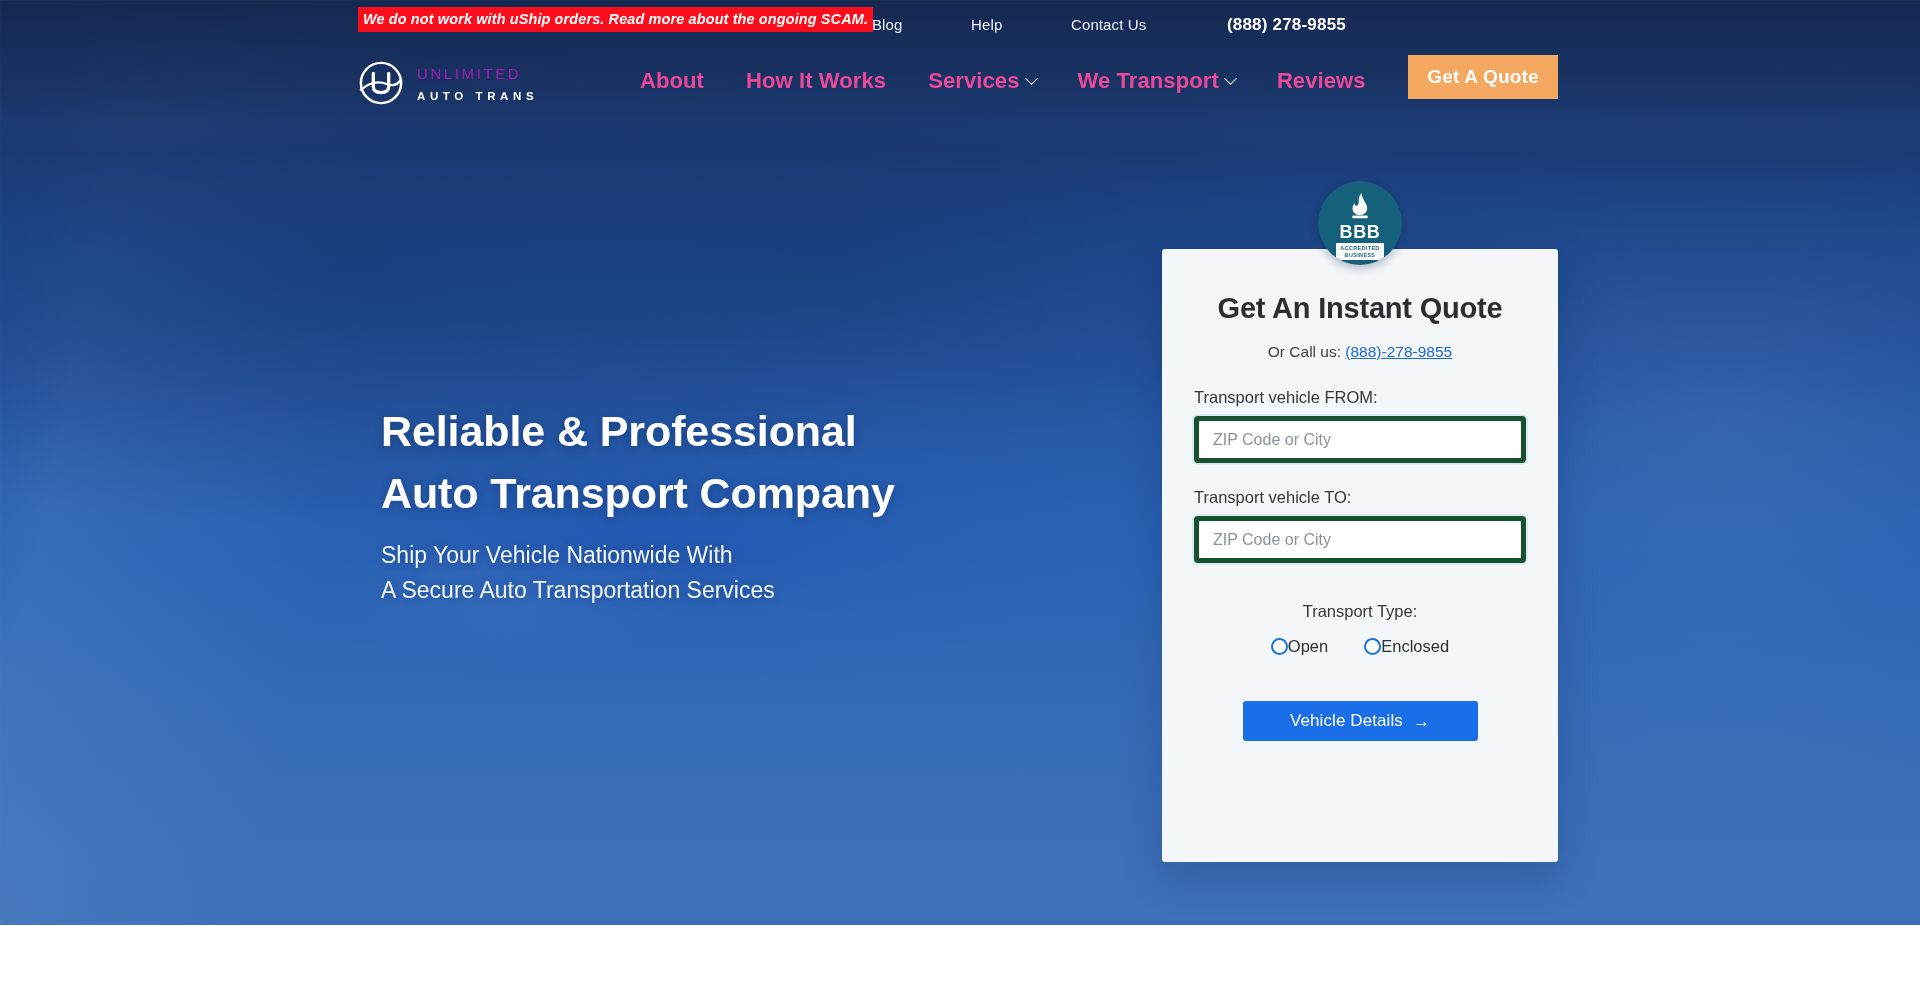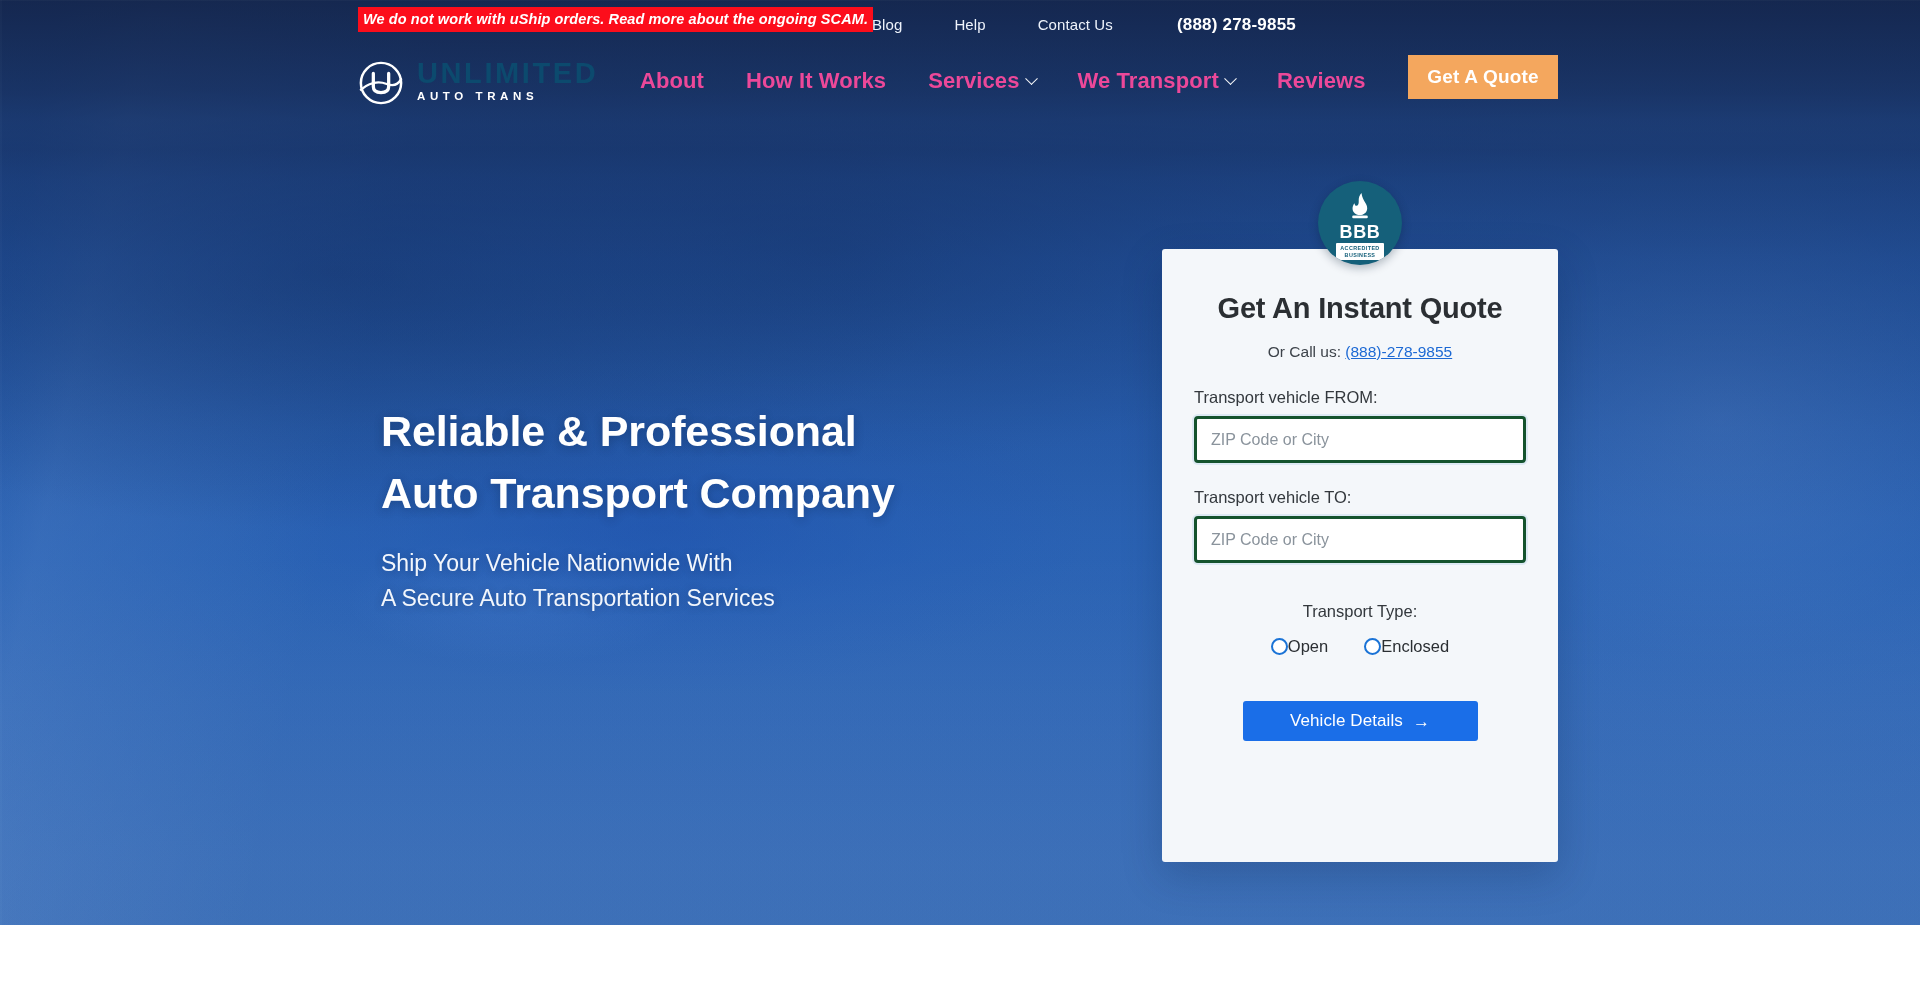--- a/index.html
+++ b/index.html
@@ -101,21 +101,21 @@
   
   .util-nav {
     position: absolute;
     top: 10px;
     right: 0px;
     width: 880px;
     height: 30px;
     z-index: 41;
     display: flex;
     align-items: center;
-    justify-content: flex-start;
+    justify-content: space-between;
     gap: 8px;
     padding-right: 362px;
   }
   .util-link {
     color: #eef3fb;
     font-size: 15px;
     line-height: 20px;
     text-decoration: none;
     margin-left: 44px;
     cursor: pointer;
@@ -147,23 +147,23 @@
     left: 358px;
     top: 12px;
     display: flex;
     align-items: center;
     gap: 13px;
     cursor: pointer;
   }
   .logo-mark { width: 46px; height: 46px; display: block; }
   .logo-text { display: flex; flex-direction: column; justify-content: center; }
   .logo-top {
-    color: #0c4a6e;
-    font-size: 29px;
-    font-weight: 700;
+    color: #a21caf;
+    font-size: 15px;
+    font-weight: 400;
     letter-spacing: 2.6px;
     line-height: 23px;
   }
   .logo-sub {
     color: #ffffff;
     font-size: 11.5px;
     font-weight: 700;
     letter-spacing: 4.6px;
     line-height: 15px;
     margin-top: 4px;
@@ -232,21 +232,21 @@
   }
   .hero-title {
     color: #ffffff;
     font-size: 43px;
     font-weight: 700;
     line-height: 62px;
     letter-spacing: -0.1px;
     text-shadow: 0 2px 10px rgba(10,25,55,.30);
   }
   .hero-sub {
-    margin-top: 22px;
+    margin-top: 14px;
     color: #f2f6fc;
     font-size: 23px;
     font-weight: 400;
     line-height: 35px;
     text-shadow: 0 1px 8px rgba(10,25,55,.28);
   }
 
   
   .quote-card {
     position: absolute;
@@ -324,21 +324,21 @@
     color: #33383d;
     font-size: 16.5px;
     line-height: 24px;
     margin-bottom: 7px;
     display: block;
   }
   .field-input {
     width: 100%;
     height: 47px;
     background: #ffffff;
-    border: 3px solid #14532d;
+    border: 5px solid #14532d;
     border-radius: 4px;
     padding: 0 14px;
     font-family: "Liberation Sans", sans-serif;
     font-size: 16px;
     color: #33383d;
     outline: none;
     box-shadow: 0 0 0 2px rgba(176,205,230,.35);
   }
   .field-input::placeholder { color: #8a939c; }
 

